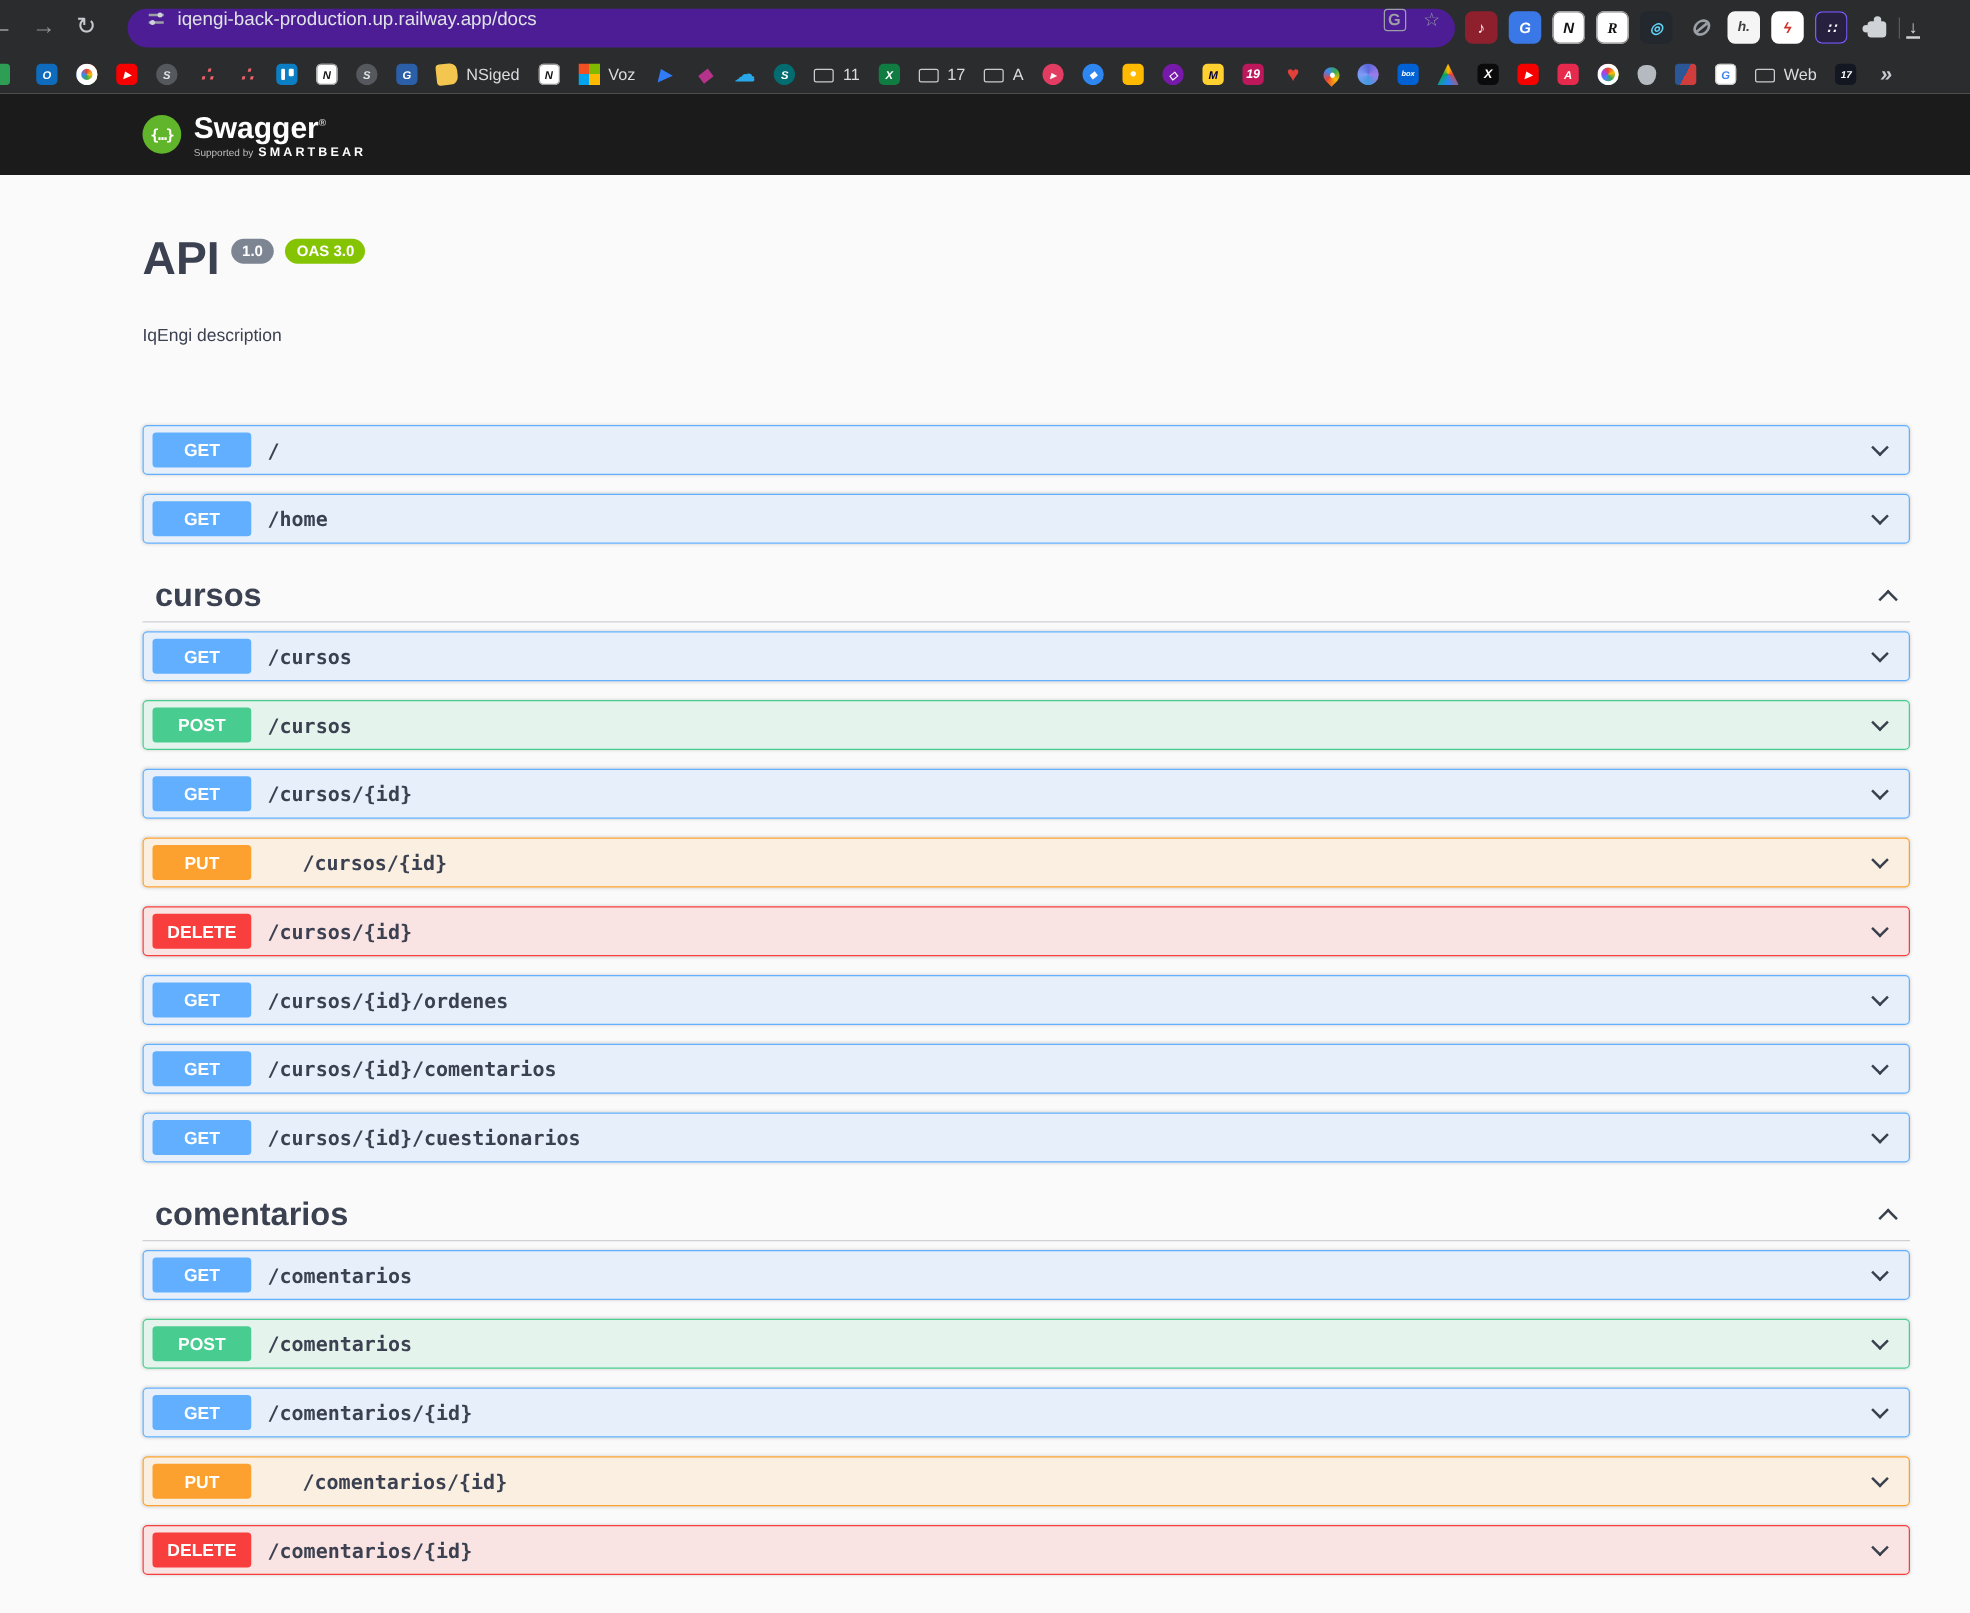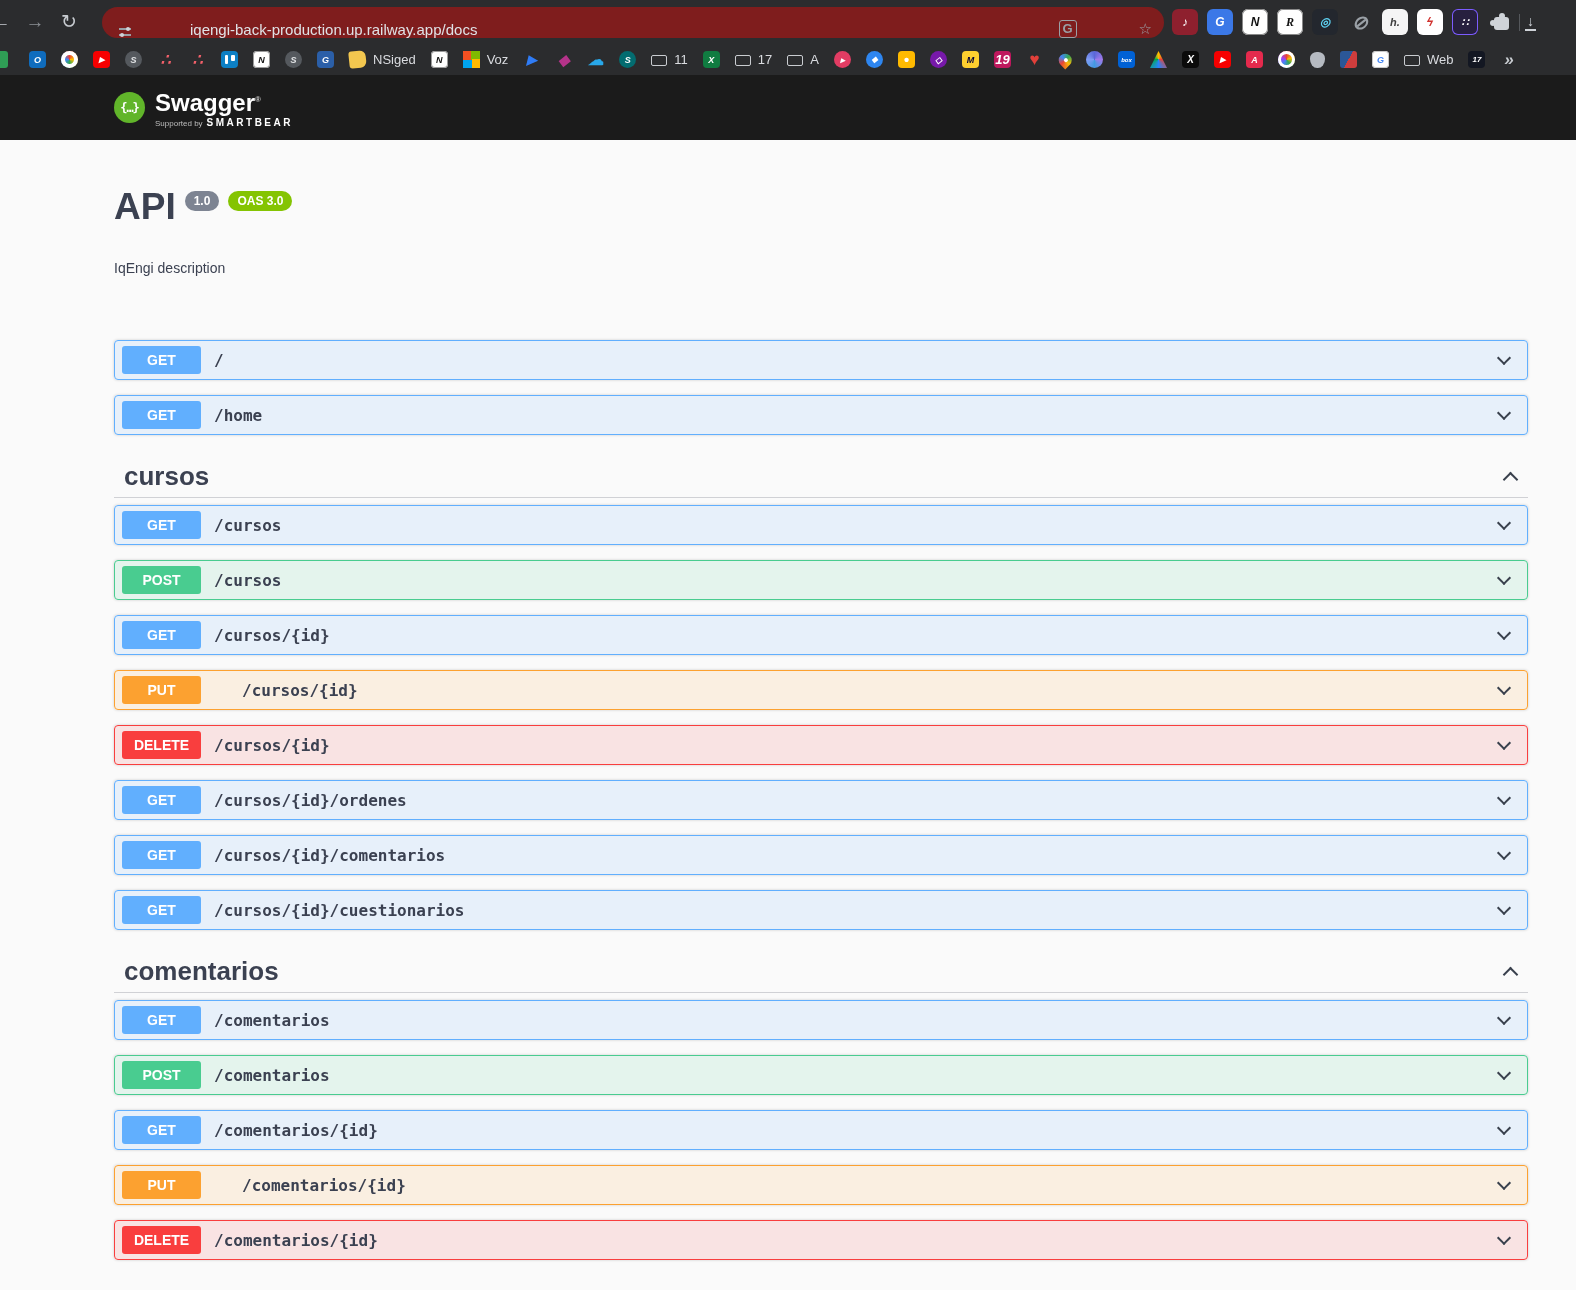--- a/index.html
+++ b/index.html
@@ -4,22 +4,22 @@
 <style>
   * { box-sizing: border-box; margin: 0; padding: 0; }
   html,body { width:1576px; height:1290px; overflow:hidden; background:#fafafa;
               font-family:"Liberation Sans", sans-serif; }
 
   
   .toolbar { height:44px; background:#2b2c2e; display:flex; align-items:center; position:relative; }
   .nav-btn { color:#c7cbd0; font-size:19px; line-height:44px; width:34px; text-align:center; cursor:pointer; }
   .nav-btn.back { margin-left:-16px; }
   .nav-btn.fwd  { color:#8d9196; }
-  .url-pill { margin-left:16px; width:1062px; height:31px; background:#7f1d1d; border-radius:16px;
-              display:flex; align-items:flex-end; padding:0 12px;gap:48px; }
+  .url-pill { margin-left:16px; width:1062px; height:31px; background:#4c1d95; border-radius:16px;
+              display:flex; align-items:flex-start; padding:0 12px; }
   .tune { width:14px; height:14px; position:relative; margin:0 10px 0 4px; flex:none; }
   .tune::before { content:""; position:absolute; left:1px; top:4px; width:12px; height:2px;
                   background:#9aa0a6; box-shadow:0 6px 0 #9aa0a6; }
   .tune::after  { content:""; position:absolute; left:8px; top:3px; width:4px; height:4px; border-radius:50%;
                   background:#cfd3d8; box-shadow:-6px 6px 0 #cfd3d8; }
   .url-text { color:#dfe2e6; font-size:15px; flex:1 1 auto; white-space:nowrap; overflow:hidden; }
   .pill-ic { color:#9aa0a6; font-size:15px; margin-left:14px; cursor:pointer; flex:none; }
   .pill-ic.gx { font-size:13px; font-weight:700; border:1.5px solid #9aa0a6; border-radius:3px;
                 width:18px; height:18px; line-height:15px; text-align:center; }
   .ext-strip { display:flex; align-items:center; margin-left:8px; gap:9px; }
@@ -251,21 +251,21 @@
     <span class="bm">
       <i class="bm-ic" style="background: rgb(255, 186, 0); color: rgb(255, 255, 255); font-size: 15px;">•</i>
     </span>
     <span class="bm">
       <i class="bm-ic round" style="background: rgb(119, 25, 170); color: rgb(255, 255, 255); font-size: 9px;">◇</i>
     </span>
     <span class="bm">
       <i class="bm-ic" style="background: rgb(255, 208, 47); color: rgb(5, 0, 56);">M</i>
     </span>
     <span class="bm">
-      <i class="bm-ic" style="background: #be185d; color: rgb(255, 255, 255); font-size: 13px;">19</i>
+      <i class="bm-ic" style="background: #be185d; color: rgb(255, 255, 255); font-size: 10px;">19</i>
     </span>
     <span class="bm">
       <i class="bm-ic bare" style="color: rgb(226, 64, 58); font-size: 17px;">♥</i>
     </span>
     <span class="bm">
       <i class="bm-ic maps-pin"></i>
     </span>
     <span class="bm">
       <i class="bm-ic swirl"></i>
     </span>

